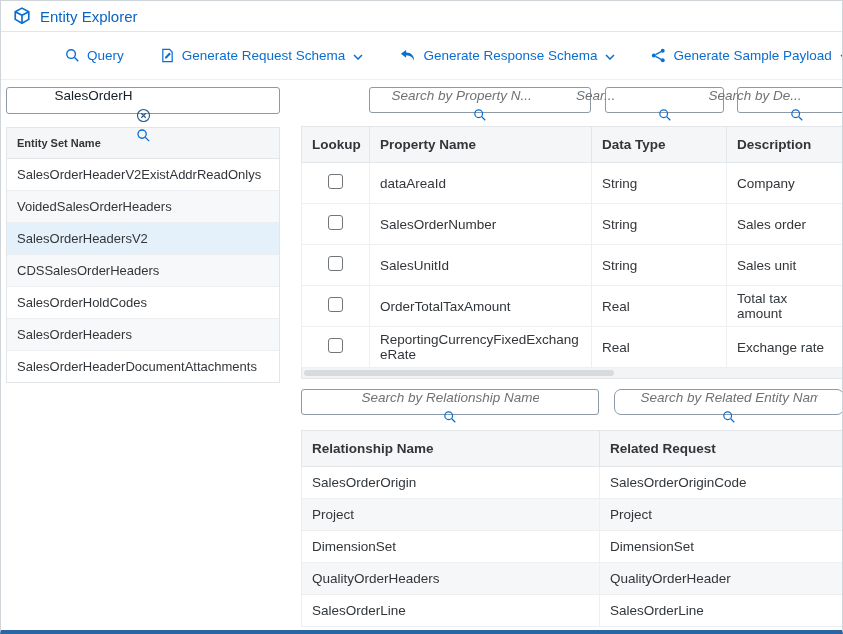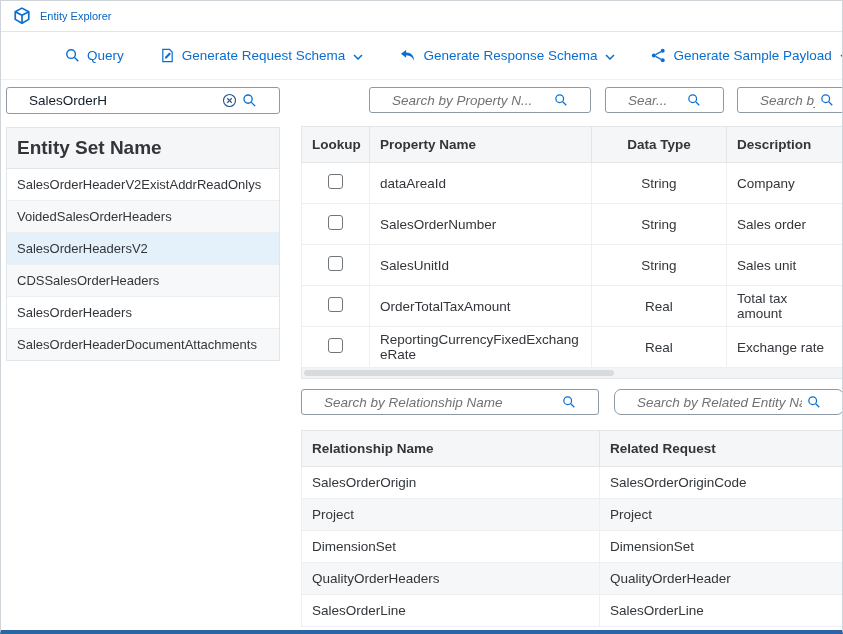--- a/index.html
+++ b/index.html
@@ -19,21 +19,21 @@
   
   .app-header {
     height: 31px;
     display: flex;
     align-items: center;
     gap: 9px;
     padding: 0 12px;
     border-bottom: 1px solid #e5e5e5;
   }
   .app-logo { color: #0a6ed1; display: flex; align-items: center; }
-  .app-title { font-size: 11px; color: #0a65c2; }
+  .app-title { font-size: 15px; color: #0a65c2; }
 
   
   .toolbar {
     height: 48px;
     display: flex;
     align-items: center;
     padding-left: 64px;
     gap: 36px;
     border-bottom: 1px solid #f0f0f0;
   }
@@ -50,43 +50,44 @@
   .chevron { margin-left: 1px; margin-top: 2px; }
 
   
   .searchbox {
     display: flex;
     align-items: center;
     gap: 5px;
     height: 27px;
     border: 1px solid #8d99a5;
     border-radius: 3px;
-    padding: 0 22px;
+    padding: 0 7px;
     background: #fff;
+    flex-direction: column;
   }
   .searchbox input {
     flex: 1;
     min-width: 0;
     border: 0;
     outline: 0;
     font-size: 13.5px;
     font-family: inherit;
     color: #131e29;
     background: transparent;
   }
   .searchbox input::placeholder { font-style: italic; color: #6f7275; }
   .iconbtn { display: flex; align-items: center; cursor: pointer; }
 
   
   .left-panel { position: absolute; left: 5px; top: 86px; width: 274px; }
   .entity-table { margin-top: 13px; border: 1px solid #e3e6e8; background: #fff; }
   .entity-head {
     background: #f5f6f7;
     font-weight: 700;
-    font-size: 19px;
+    font-size: 11px;
     padding: 9px 10px;
     border-bottom: 1px solid #e3e6e8;
   }
   .entity-body .entity-row {
     font-size: 13px;
     padding: 8px 10px;
     border-bottom: 1px solid #eceff1;
     cursor: pointer;
     white-space: nowrap;
     overflow: hidden;
@@ -116,21 +117,21 @@
   }
   .prop-table td {
     font-size: 13.5px;
     padding: 0 10px;
     height: 41px;
     border: 1px solid #edeff1;
     vertical-align: middle;
   }
   .c-lookup { text-align: center; }
   .c-name { word-break: break-all; }
-  .c-type, th.c-type { text-align: center; }
+  .c-type, th.c-type { }
 
   .checkbox {
     display: inline-block;
     width: 15px;
     height: 15px;
     border: 1px solid #70757a;
     border-radius: 3px;
     background: #fff;
     cursor: pointer;
   }
@@ -146,21 +147,21 @@
   .hscroll .thumb {
     position: absolute;
     left: 2px; top: 2px;
     height: 6px;
     width: 310px;
     background: #d8dbde;
     border-radius: 3px;
   }
 
   .rel-search-row { display: flex; margin-top: 10px; }
-  .rel-search-row .sr1 { width: 298px; height: 26px; justify-content: flex-end; }
+  .rel-search-row .sr1 { width: 298px; height: 26px; }
   .rel-search-row .sr2 { width: 230px; margin-left: 15px; height: 26px; border-radius: 7px; }
 
   .rel-table { width: 543px; margin-top: 15px; }
   .rel-table td {
     font-size: 13.5px;
     padding: 0 10px;
     height: 32px;
     border: 1px solid #edeff1;
     vertical-align: middle;
     white-space: nowrap;
@@ -261,20 +262,21 @@
       </span>
     </div>
 
     <div class="entity-table">
       <div class="entity-head">Entity Set Name</div>
       <div class="entity-body">
         <div class="entity-row">SalesOrderHeaderV2ExistAddrReadOnlys</div>
         <div class="entity-row">VoidedSalesOrderHeaders</div>
         <div class="entity-row selected">SalesOrderHeadersV2</div>
         <div class="entity-row">CDSSalesOrderHeaders</div>
+        <div class="entity-row">SalesOrderHoldCodes</div>
         <div class="entity-row">SalesOrderHeaders</div>
         <div class="entity-row">SalesOrderHeaderDocumentAttachments</div>
       </div>
     </div>
   </div>
 
   <div class="right-panel">
 
     <div class="search-row">
       <div class="searchbox sp1">

